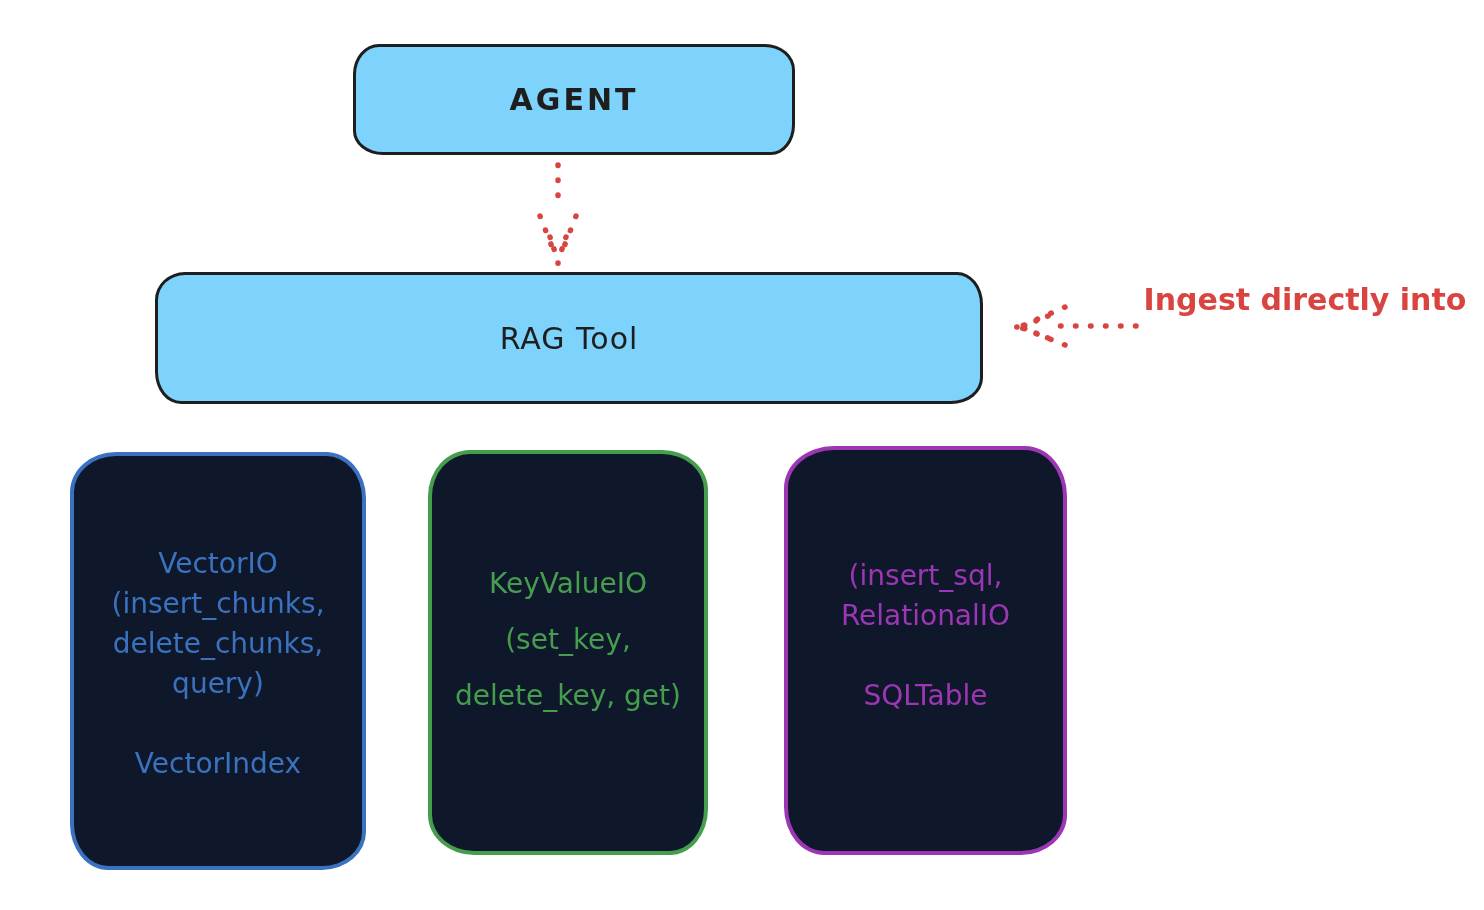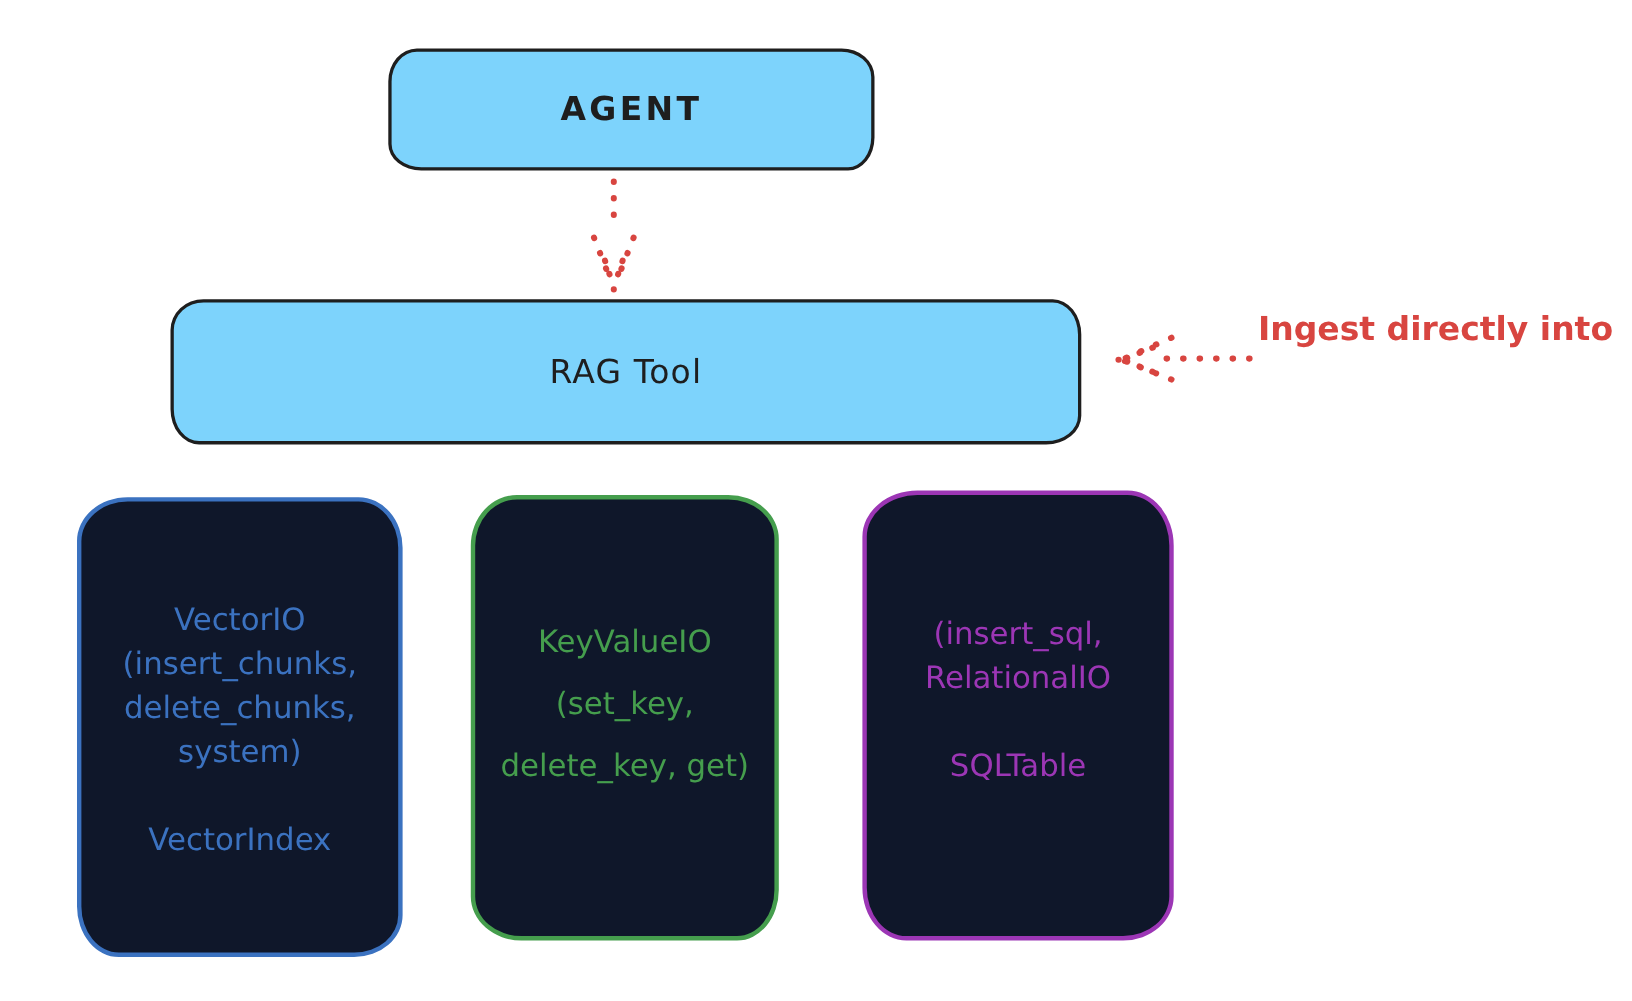--- a/index.html
+++ b/index.html
@@ -140,21 +140,21 @@
   </svg>
 
   <div class="annotation">
     <div>Ingest directly into</div>
   </div>
 
   <div class="backend-box backend-vector">
     <div class="backend-line">VectorIO</div>
     <div class="backend-line">(insert_chunks,</div>
     <div class="backend-line">delete_chunks,</div>
-    <div class="backend-line">system)</div>
+    <div class="backend-line">query)</div>
     <div class="backend-gap"></div>
     <div class="backend-line">VectorIndex</div>
   </div>
 
   <div class="backend-box backend-keyvalue">
     <div class="backend-line">KeyValueIO</div>
     <div class="backend-line">(set_key,</div>
     <div class="backend-line">delete_key, get)</div>
     <div class="backend-gap"></div>
   </div>

